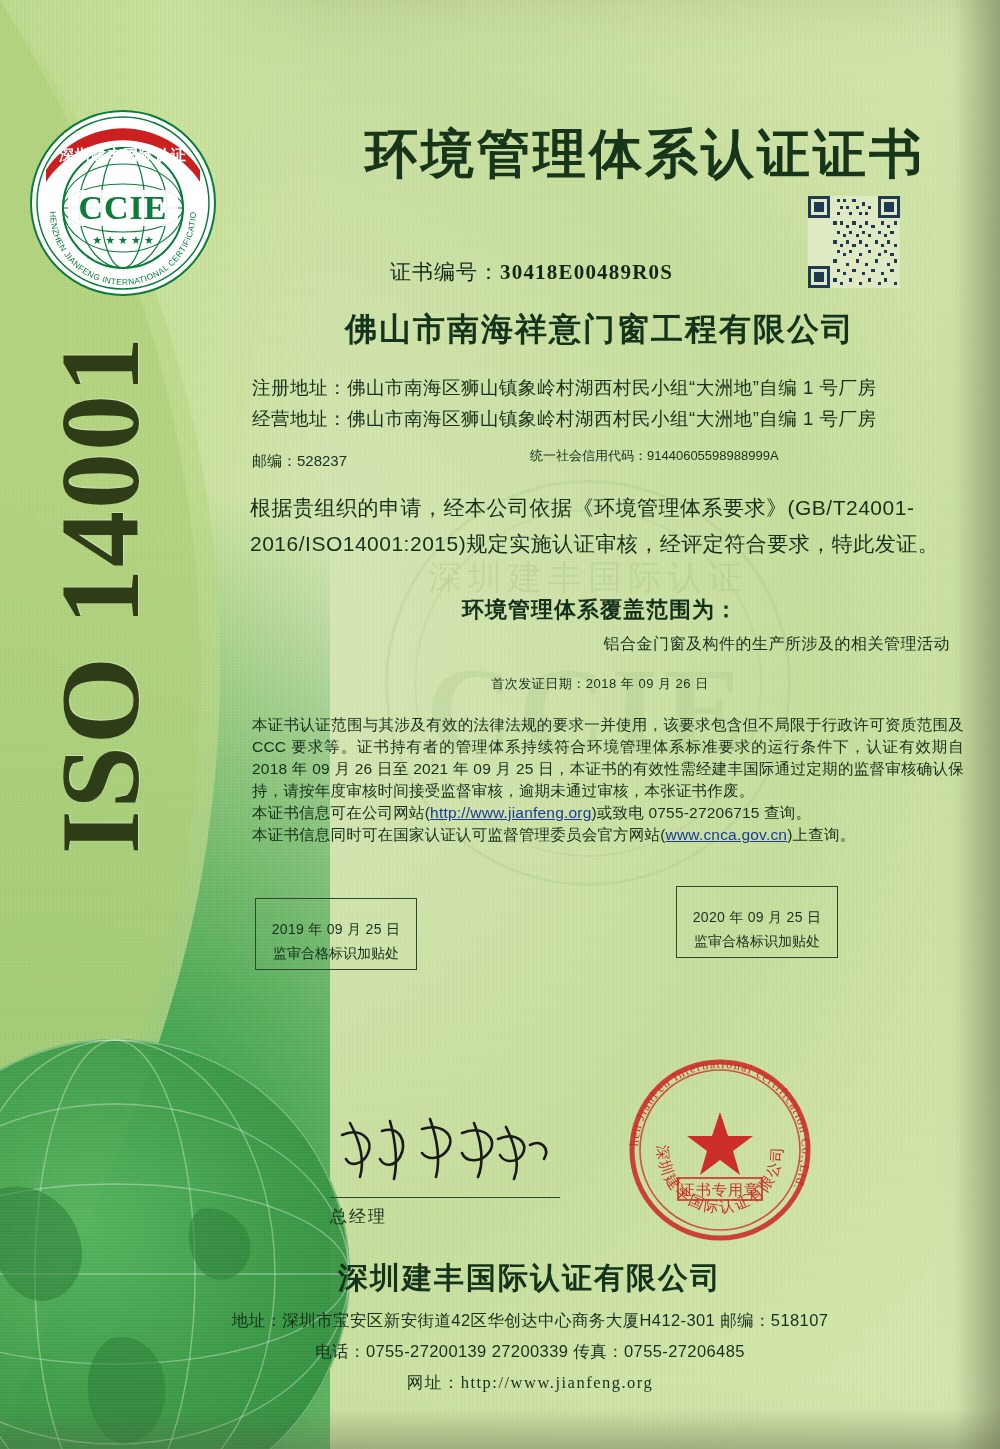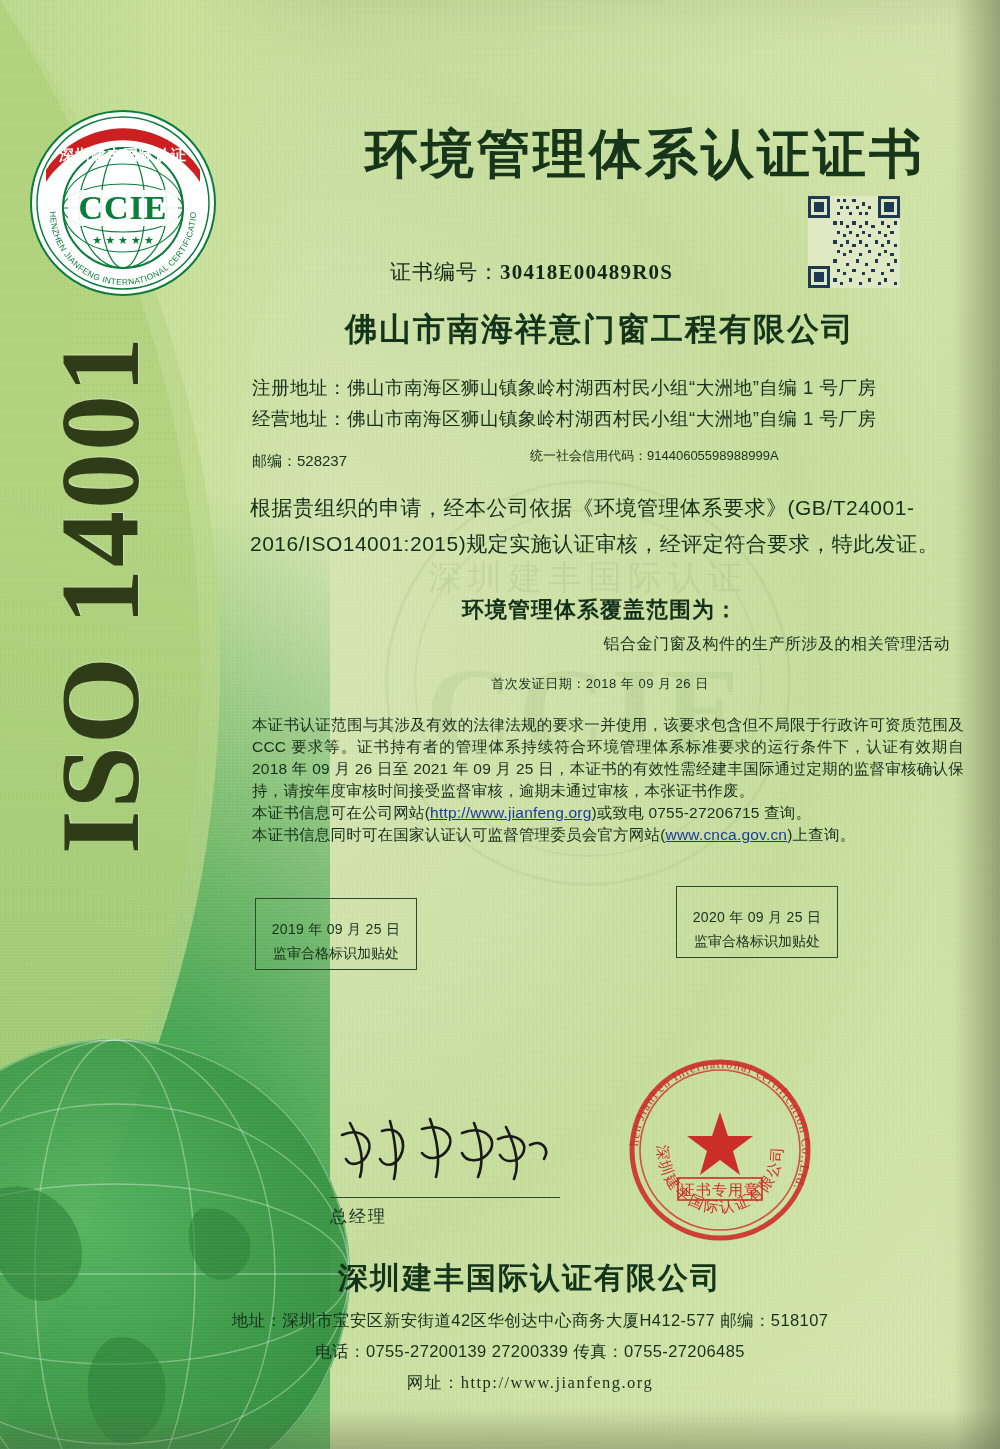--- a/index.html
+++ b/index.html
@@ -405,20 +405,20 @@
       </text>
       <text font-size="15" fill="#cc1f1f" font-family="Liberation Serif, serif" letter-spacing="2">
         <textPath href="#stampInnerArc" startOffset="50%" text-anchor="middle">深圳建丰国际认证有限公司</textPath>
       </text>
       <polygon points="100,62 108,86 133,86 113,101 120,125 100,110 80,125 87,101 67,86 92,86" fill="#cc1f1f"></polygon>
       <rect x="58" y="128" width="84" height="22" fill="none" stroke="#cc1f1f" stroke-width="1.6"></rect>
       <text x="100" y="145" text-anchor="middle" font-size="15" fill="#cc1f1f" letter-spacing="1">证书专用章</text>
     </svg>
 
     <div class="footer-company">深圳建丰国际认证有限公司</div>
-    <div class="footer-line fl1">地址：深圳市宝安区新安街道42区华创达中心商务大厦H412-577   邮编：518107</div>
+    <div class="footer-line fl1">地址：深圳市宝安区新安街道42区华创达中心商务大厦H412-301   邮编：518107</div>
     <div class="footer-line fl2">电话：0755-27200139   27200339        传真：0755-27206485</div>
     <div class="footer-line fl3">网址：http://www.jianfeng.org</div>
   </div>
 
   <div class="edge-dark"></div>
   <div class="edge-bottom"></div>
 </div>
 
 </body></html>

